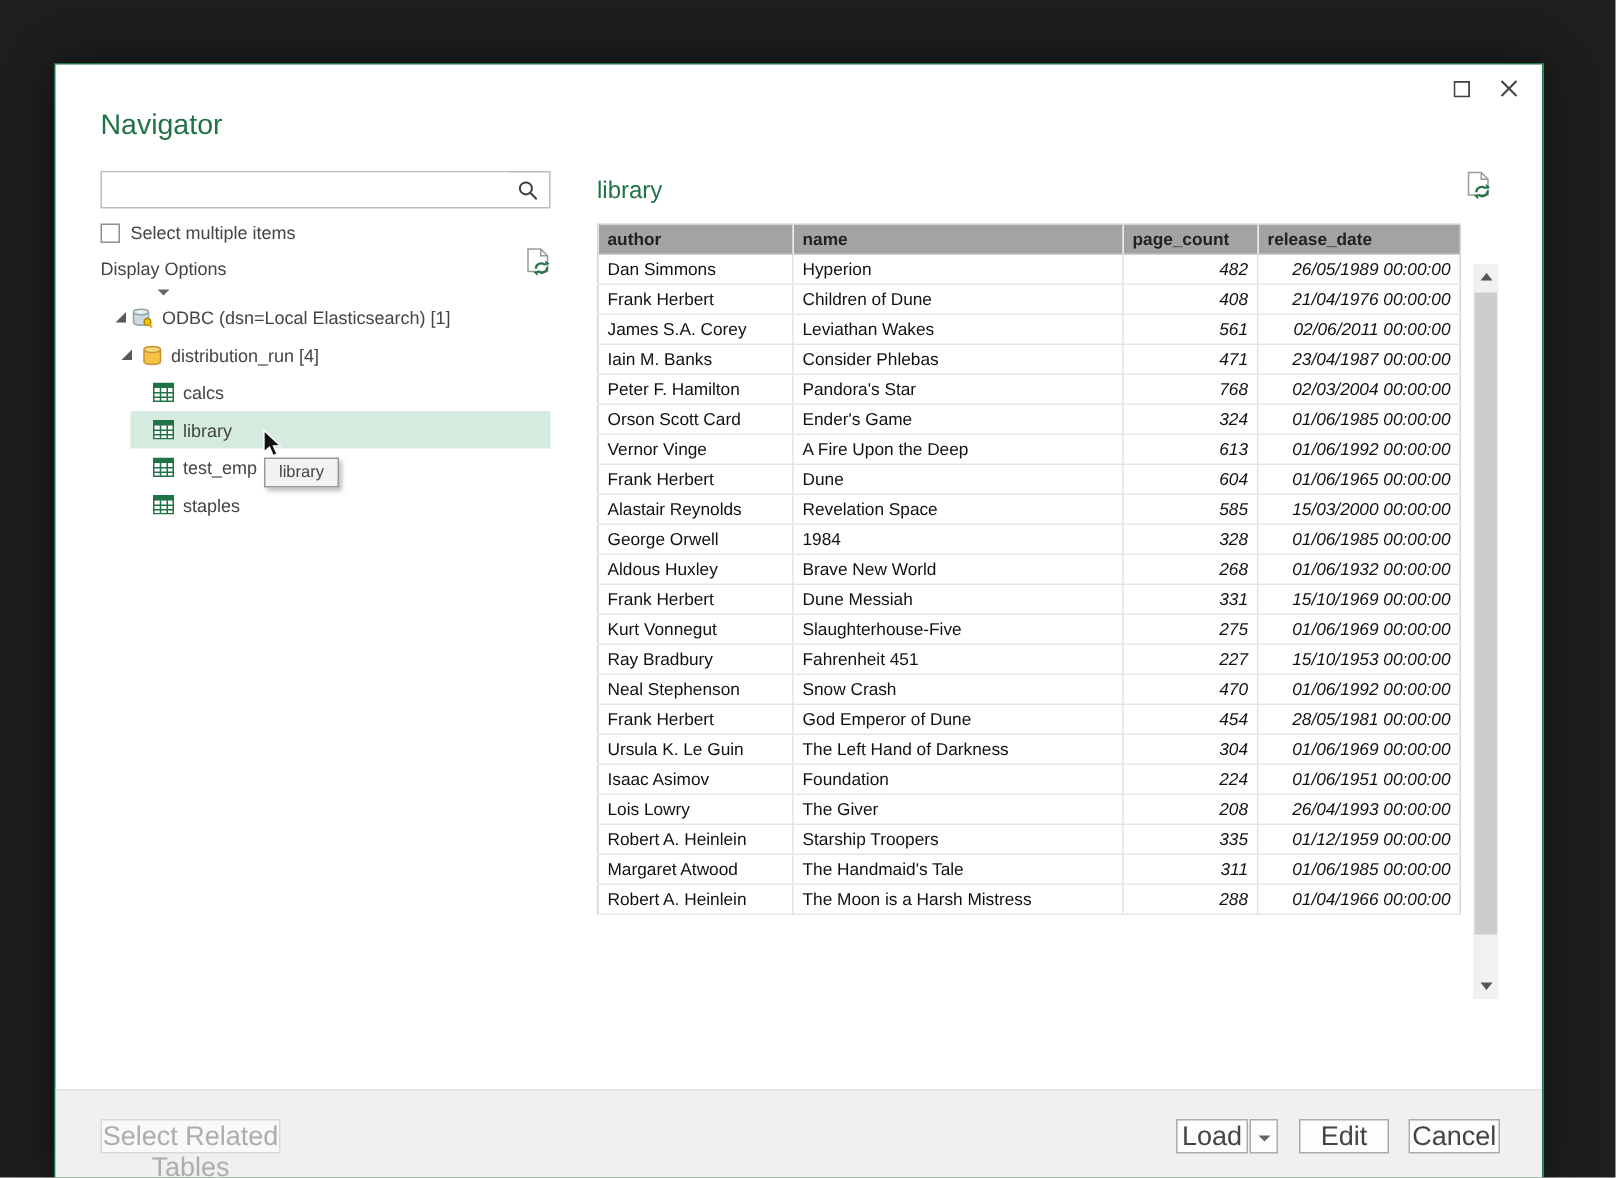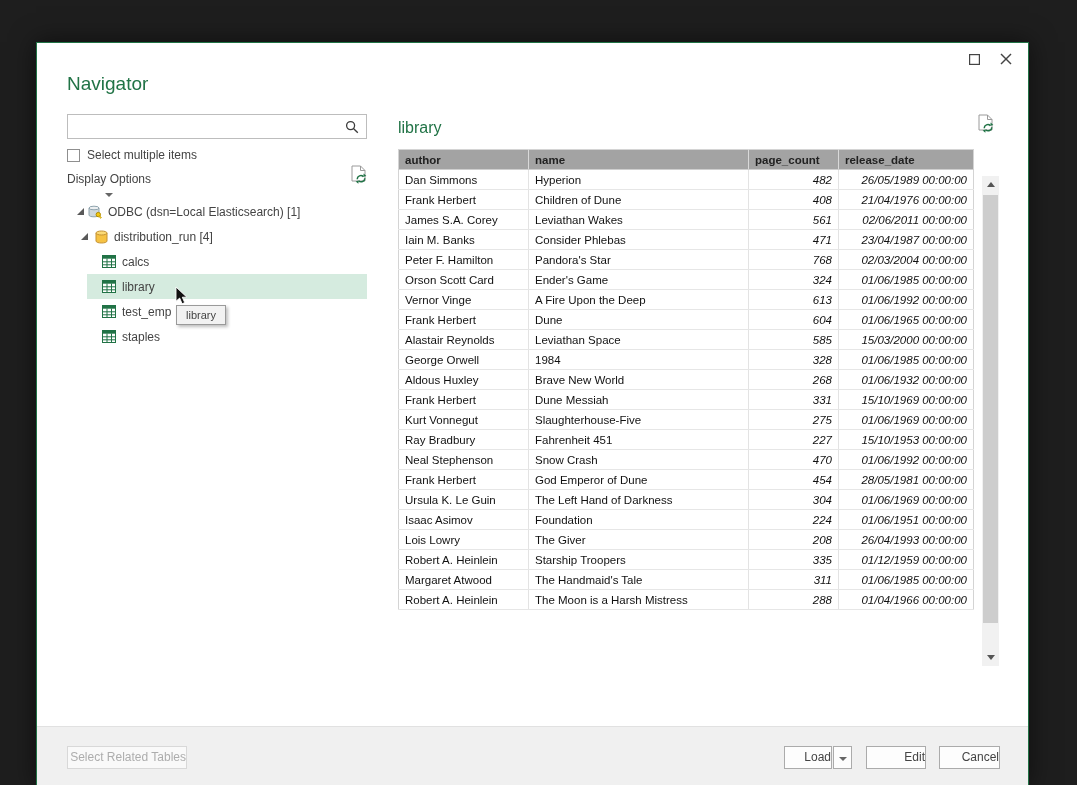--- a/index.html
+++ b/index.html
@@ -89,21 +89,21 @@
   .sb-btn { position:absolute; left:0; width:17px; height:17px; background:#f1f1f1; display:flex; align-items:center; justify-content:center; }
   .sb-up { top:0; } .sb-down { bottom:0; }
   .arr-up { width:0; height:0; border-left:4px solid transparent; border-right:4px solid transparent; border-bottom:5px solid #555; }
   .arr-down { width:0; height:0; border-left:4px solid transparent; border-right:4px solid transparent; border-top:5px solid #555; }
   .sb-thumb { position:absolute; left:1px; top:19px; width:15px; height:428px; background:#cdcdcd; }
 
   
   .footer { position:absolute; left:0; bottom:0; width:100%; height:59px; background:#f0f0f0; border-top:1px solid #e1e1e1; }
   .btn {
     position:absolute; top:19px; height:23px; background:#fdfdfd; border:1px solid #ababab;
-    color:#444; font-size:12px; text-align:right; line-height:21px; cursor:default;
+    color:#444; font-size:18px; text-align:center; line-height:21px; cursor:default;
     font-family:"Liberation Sans", sans-serif;
   }
   .btn.disabled { background:#f9f9f9; border-color:#d8d8d8; color:#adadad; }
   .btn-select-related { left:30px; width:120px; }
   .btn-load { left:747px; width:48px; }
   .btn-load-arrow { left:796px; width:19px; display:flex; align-items:center; justify-content:center; }
   .btn-edit { left:829px; width:60px; }
   .btn-cancel { left:902px; width:61px; }
 </style>
 </head>
@@ -327,21 +327,21 @@
             <td class="c-num">01/06/1992 00:00:00</td>
           </tr>
           <tr>
             <td>Frank Herbert</td>
             <td>Dune</td>
             <td class="c-num">604</td>
             <td class="c-num">01/06/1965 00:00:00</td>
           </tr>
           <tr>
             <td>Alastair Reynolds</td>
-            <td>Leviathan Space</td>
+            <td>Revelation Space</td>
             <td class="c-num">585</td>
             <td class="c-num">15/03/2000 00:00:00</td>
           </tr>
           <tr>
             <td>George Orwell</td>
             <td>1984</td>
             <td class="c-num">328</td>
             <td class="c-num">01/06/1985 00:00:00</td>
           </tr>
           <tr>

